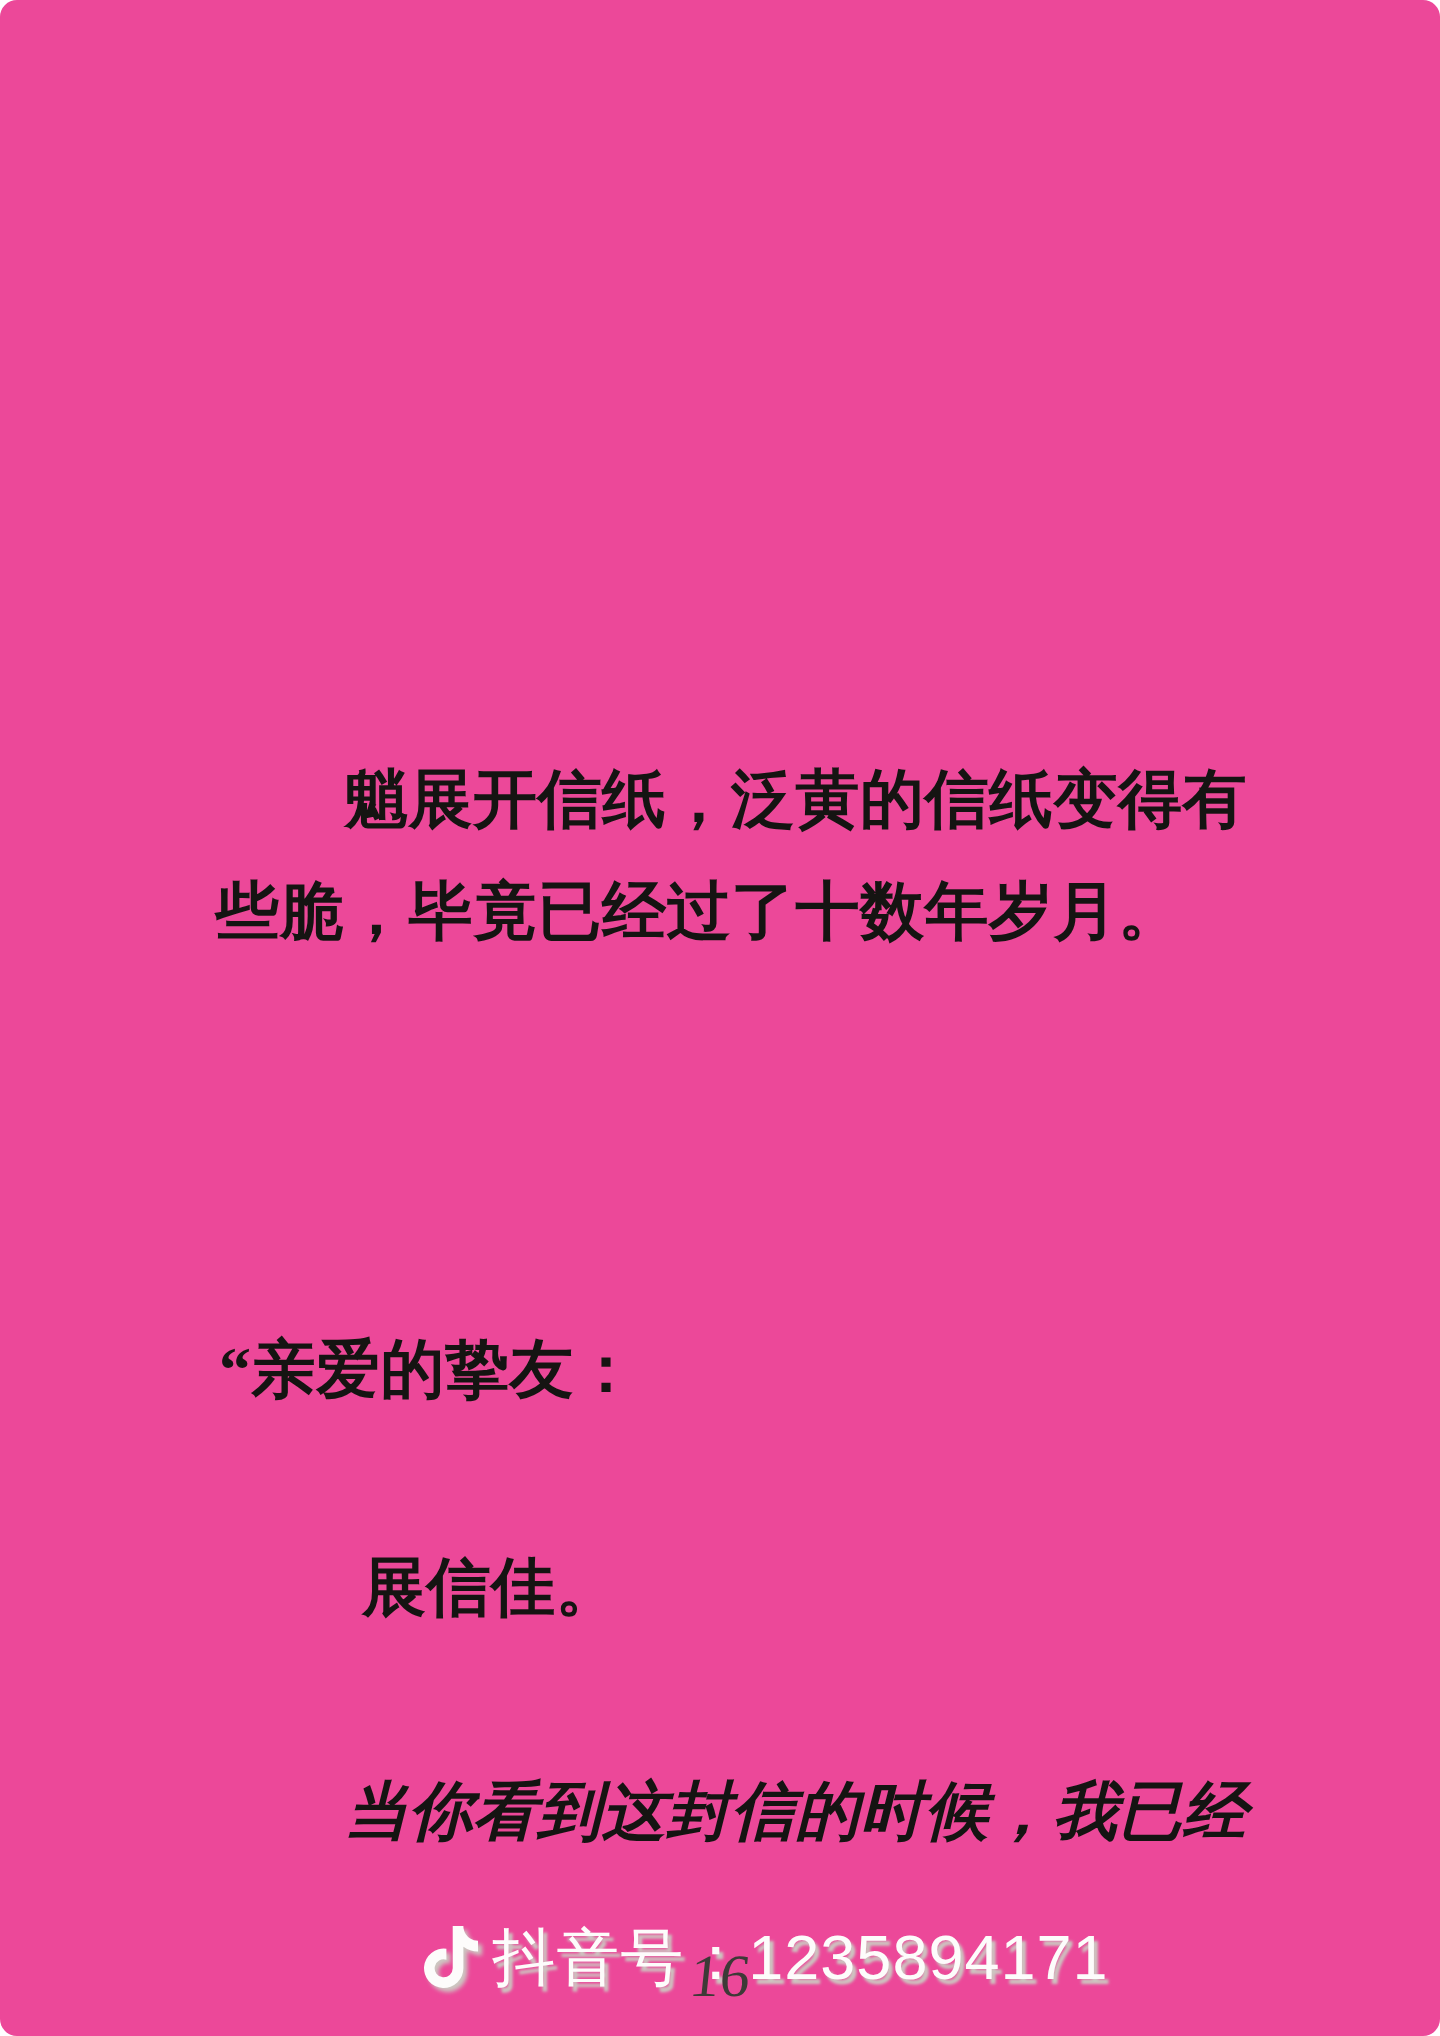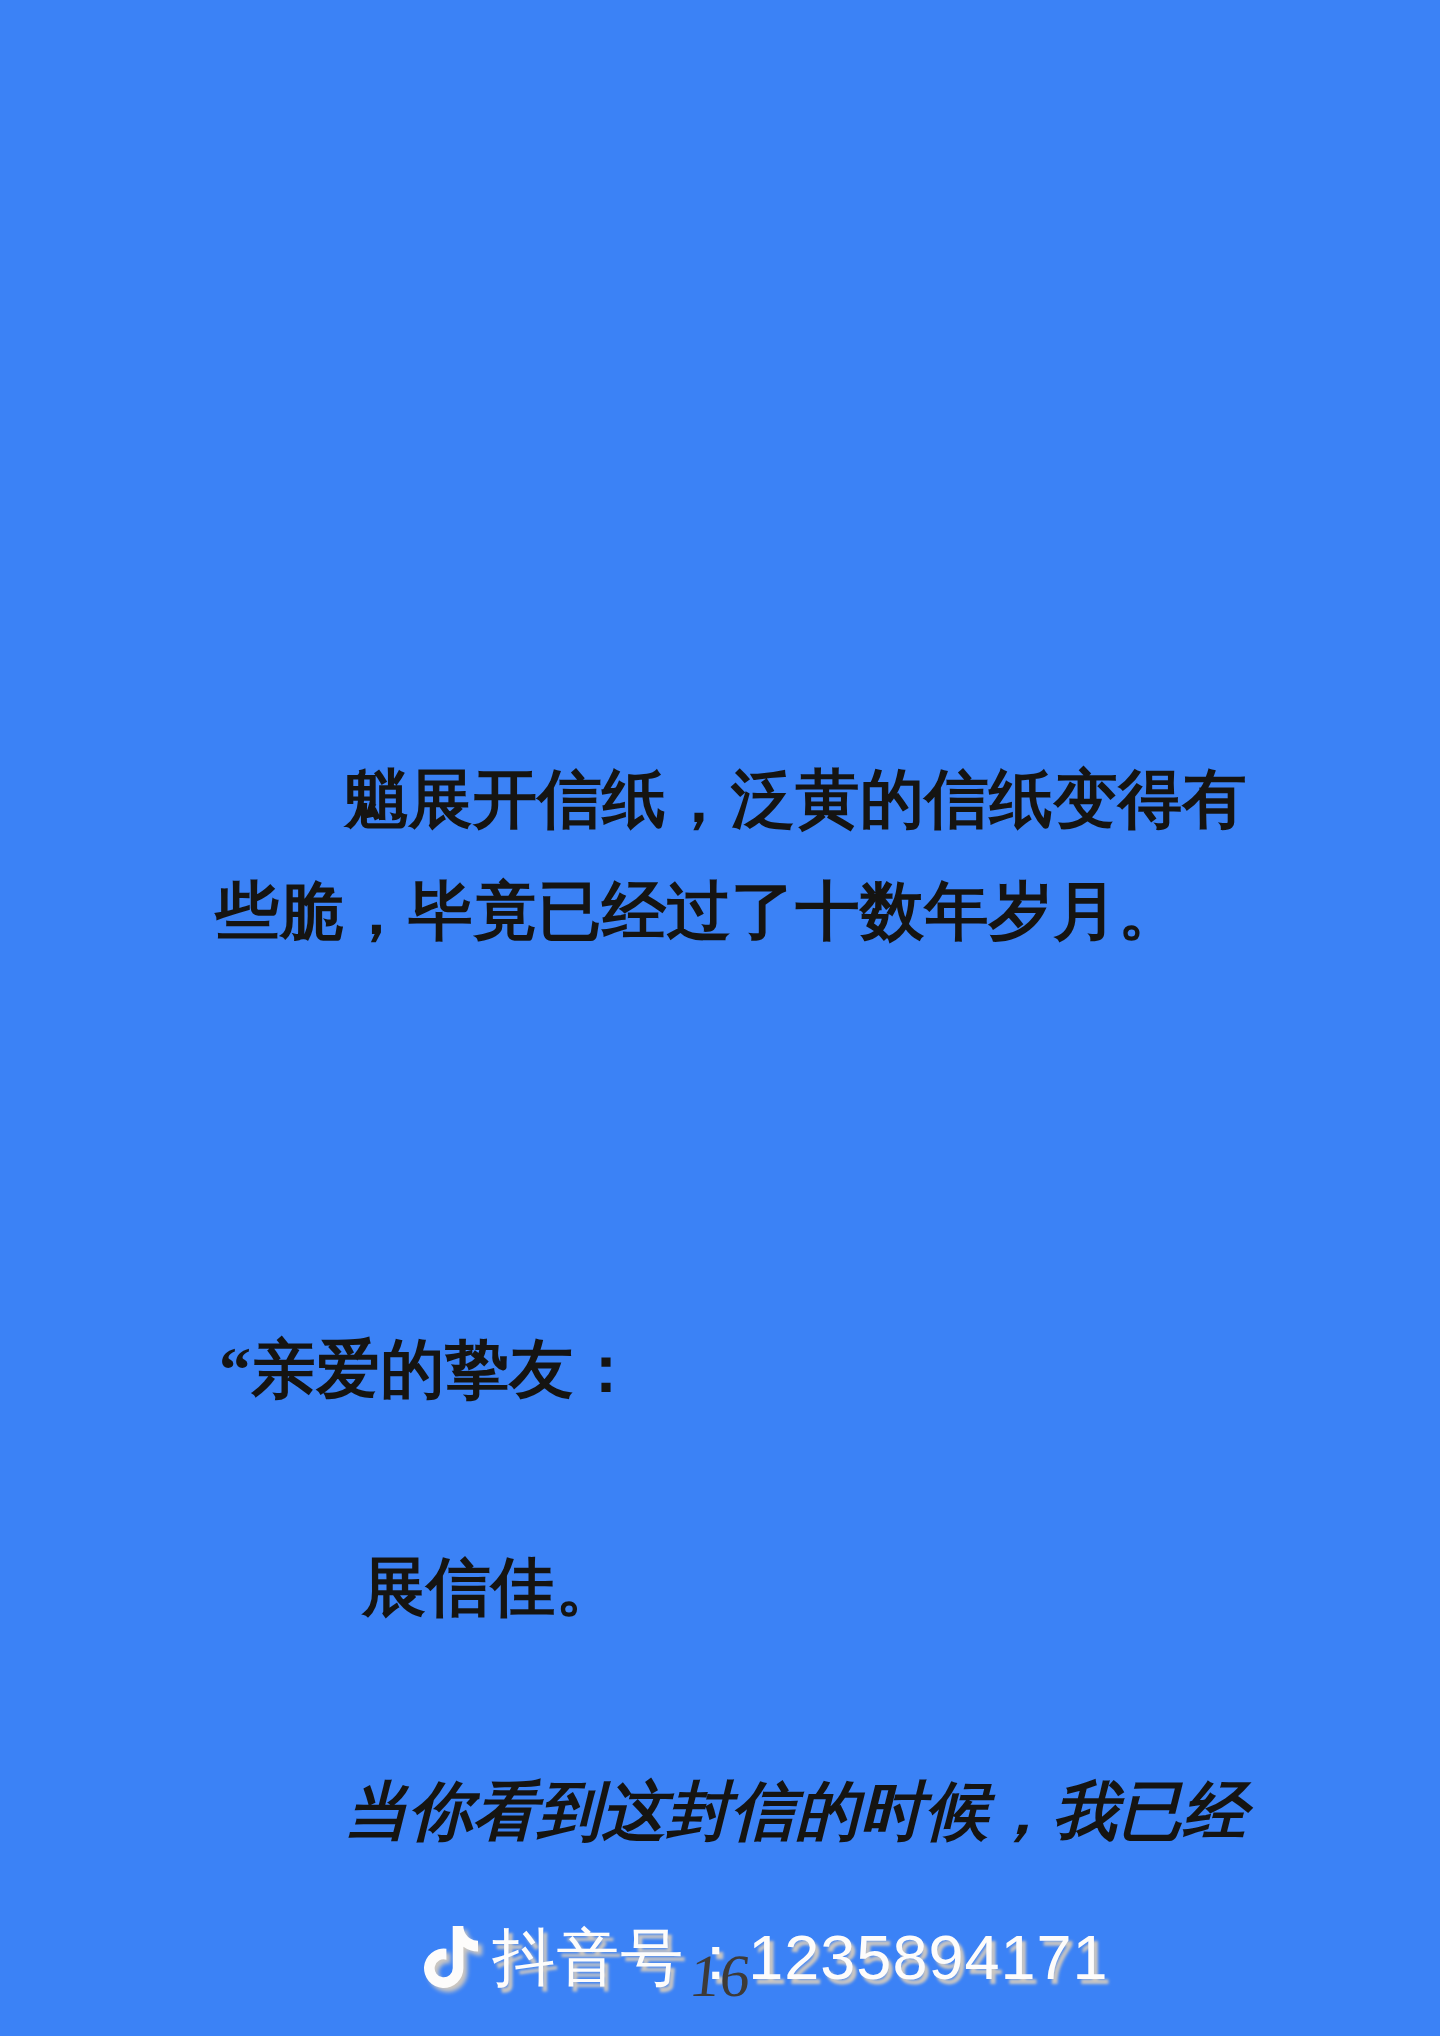--- a/index.html
+++ b/index.html
@@ -4,23 +4,24 @@
 <style>
   html, body {
     margin: 0;
     padding: 0;
     background: #ffffff;
   }
   #page {
     position: relative;
     width: 1440px;
     height: 2036px;
-    background: #3b82f6;
+    background: #ec4899;
     overflow: hidden;
     font-family: "Liberation Serif", "DejaVu Serif", serif;
+    border-radius: 17px;
   }
   .line {
     position: absolute;
     white-space: nowrap;
     font-size: 64px;
     font-weight: bold;
     line-height: 113px;
     color: #151412;
     letter-spacing: 0.5px;
   }

